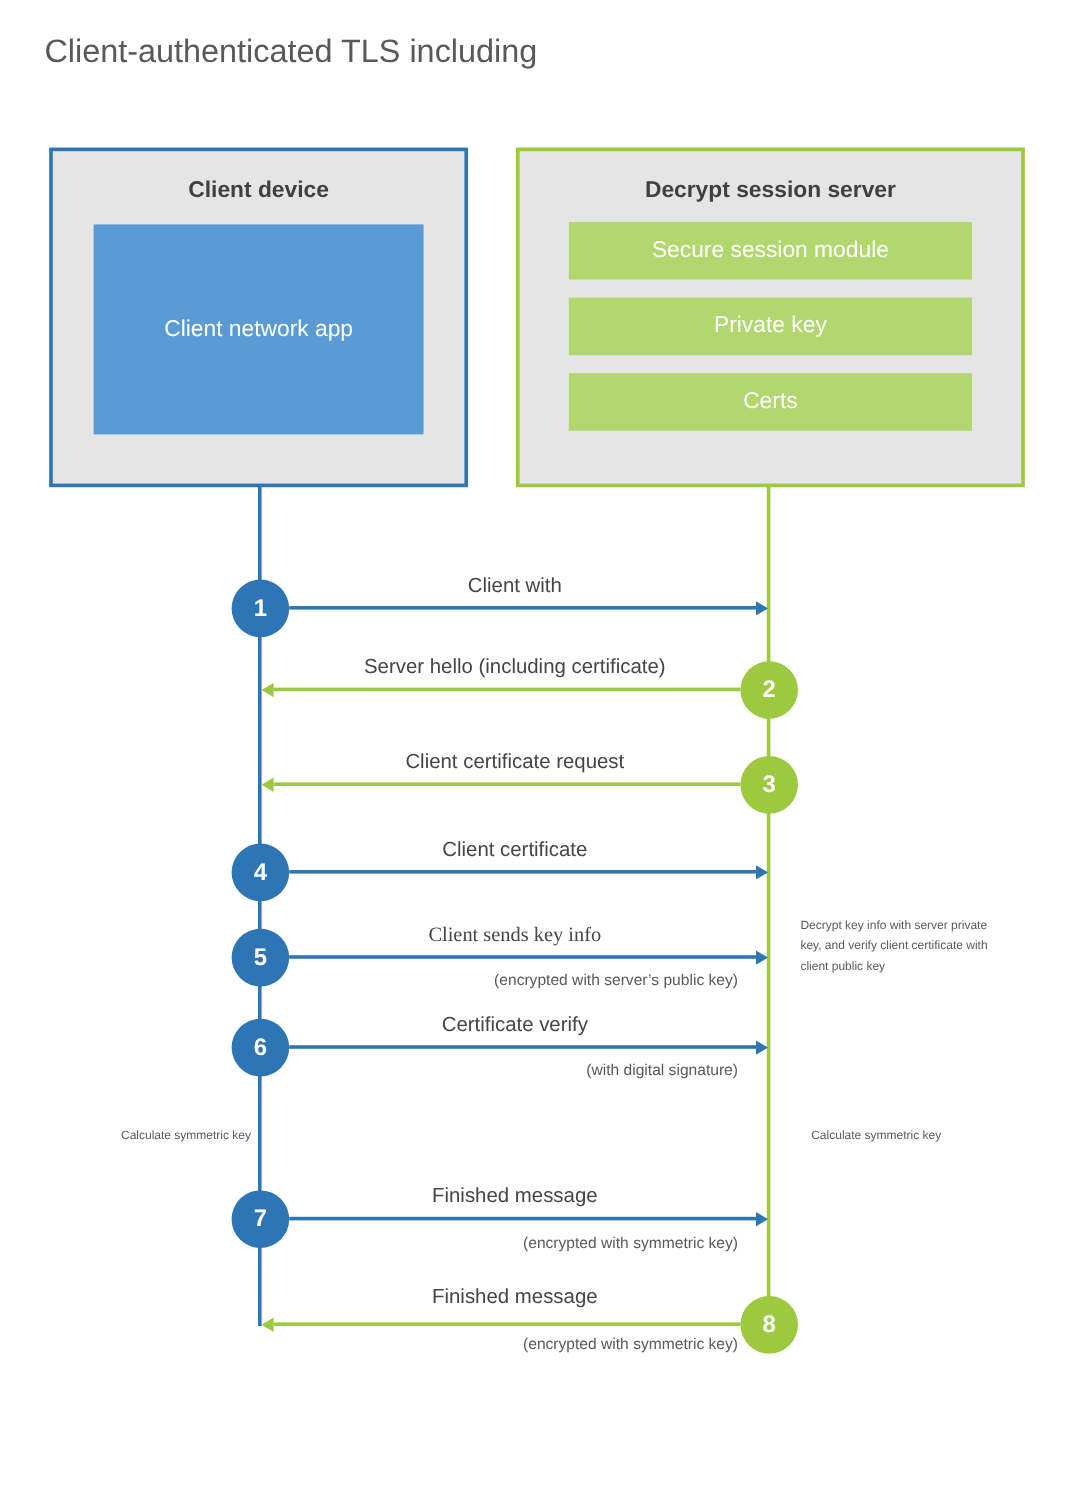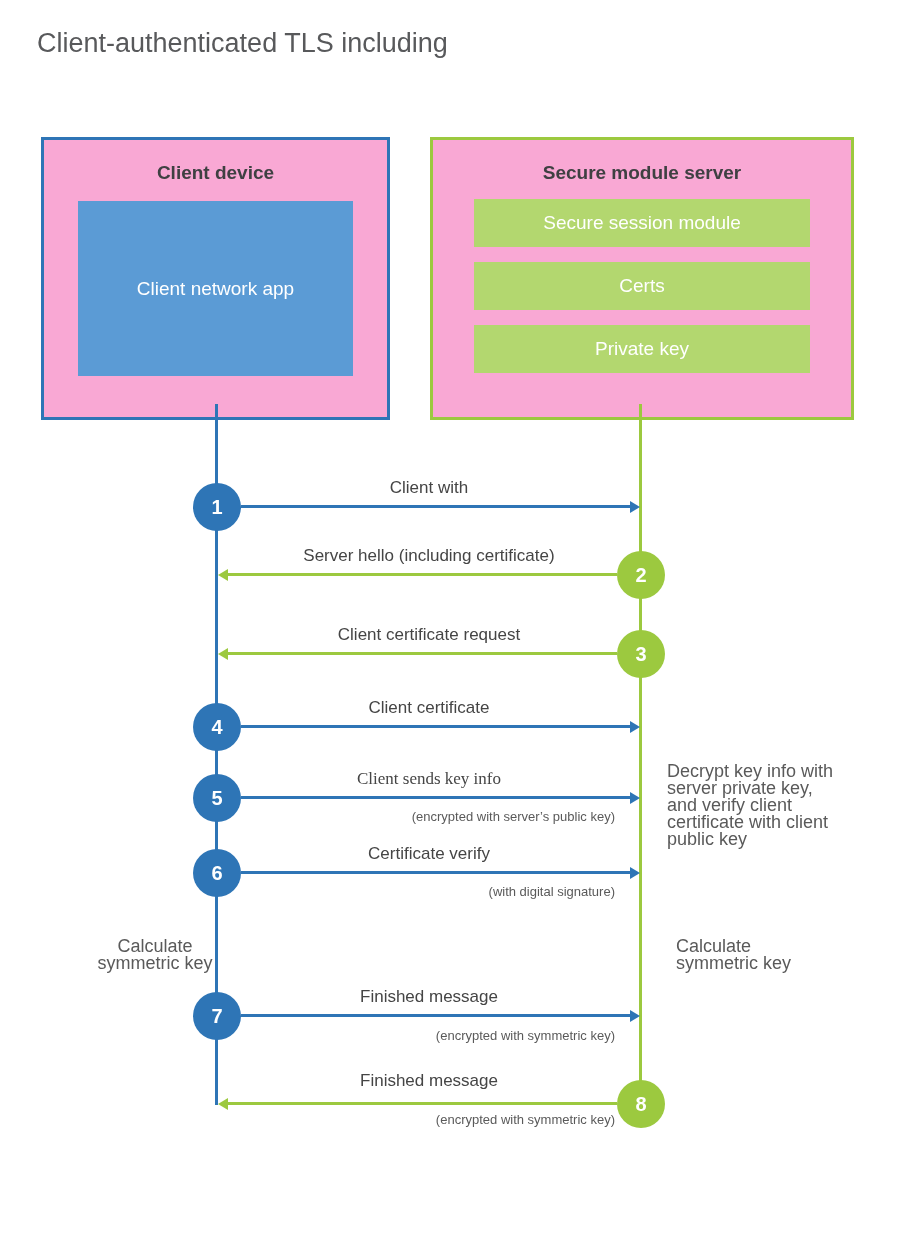--- a/index.html
+++ b/index.html
@@ -3,21 +3,21 @@
 <meta charset="utf-8">
 <style>
   html,body{margin:0;padding:0;background:#ffffff;}
   .canvas{
     position:relative;width:900px;height:1256px;background:#ffffff;
     font-family:"Liberation Sans","DejaVu Sans",sans-serif;overflow:hidden;
   }
   .page-title{
     position:absolute;left:37px;top:28px;font-size:27px;font-weight:400;color:#58595b;
   }
-  .entity-box{position:absolute;box-sizing:border-box;background:#f9a8d4;margin-top:14px;}
+  .entity-box{position:absolute;box-sizing:border-box;background:#e5e5e5;}
   .client-box{left:41px;top:123px;width:349px;height:283px;border:3px solid var(--blue,#2e75b6);}
   .server-box{left:430px;top:123px;width:424px;height:283px;border:3px solid var(--green,#9cc93f);}
   .box-title{margin-top:22px;text-align:center;font-weight:700;font-size:19px;color:#3f4042;}
   .client-app{
     margin:17px auto 0;width:275px;height:175px;background:var(--blue_fill,#5b9bd5);
     color:#fff;font-size:19px;display:flex;align-items:center;justify-content:center;
     text-align:center;padding:0 58px;box-sizing:border-box;line-height:1.45;
   }
   .server-bar{
     margin:15px auto 0;width:336px;height:48px;background:var(--green_fill,#b3d76f);
@@ -37,47 +37,47 @@
   .arrow.blue{background:var(--blue,#2e75b6);}
   .arrow.green{background:var(--green,#9cc93f);}
   .arrow::after{
     content:"";position:absolute;top:50%;transform:translateY(-50%);
     width:0;height:0;border-top:6px solid transparent;border-bottom:6px solid transparent;
   }
   .arrow.right::after{right:-10px;border-left:10px solid var(--blue,#2e75b6);}
   .arrow.left::after{left:-10px;border-right:10px solid var(--green,#9cc93f);}
   .msg-label{position:absolute;left:229px;width:400px;text-align:center;font-size:17px;color:#454545;}
   .msg-sub{position:absolute;left:215px;width:400px;text-align:right;font-size:13px;color:#5a5a5a;}
-  .side-note{position:absolute;font-size:18px;color:#5a5a5a;line-height:17px;}
+  .side-note{position:absolute;font-size:10px;color:#5a5a5a;line-height:17px;}
   .side-note.center{text-align:center;}
 </style>
 </head>
 <body>
 
 <div class="canvas">
 
   <div class="page-title">Client-authenticated TLS including</div>
 
   <div class="entity-box client-box">
     <div class="box-title">Client device</div>
     <div class="client-app">
       <span>Client network app</span>
     </div>
   </div>
 
   <div class="entity-box server-box">
-    <div class="box-title">Secure module server</div>
+    <div class="box-title">Decrypt session server</div>
     <div class="server-bar">
       <span>Secure session module</span>
     </div>
     <div class="server-bar">
-      <span>Certs</span>
+      <span>Private key</span>
     </div>
     <div class="server-bar">
-      <span>Private key</span>
+      <span>Certs</span>
     </div>
   </div>
 
   <div class="lifeline blue" style="left:215px;top:404px;height:701px;"></div>
   <div class="lifeline green" style="left:639px;top:404px;height:701px;"></div>
 
   <div class="msg-label" style="top:478px;">Client with</div>
   <div class="arrow blue right" style="left:241px;top:505px;width:389px;"></div>
   <div class="step-circle blue" style="left:193px;top:483px;">
     <span>1</span>

